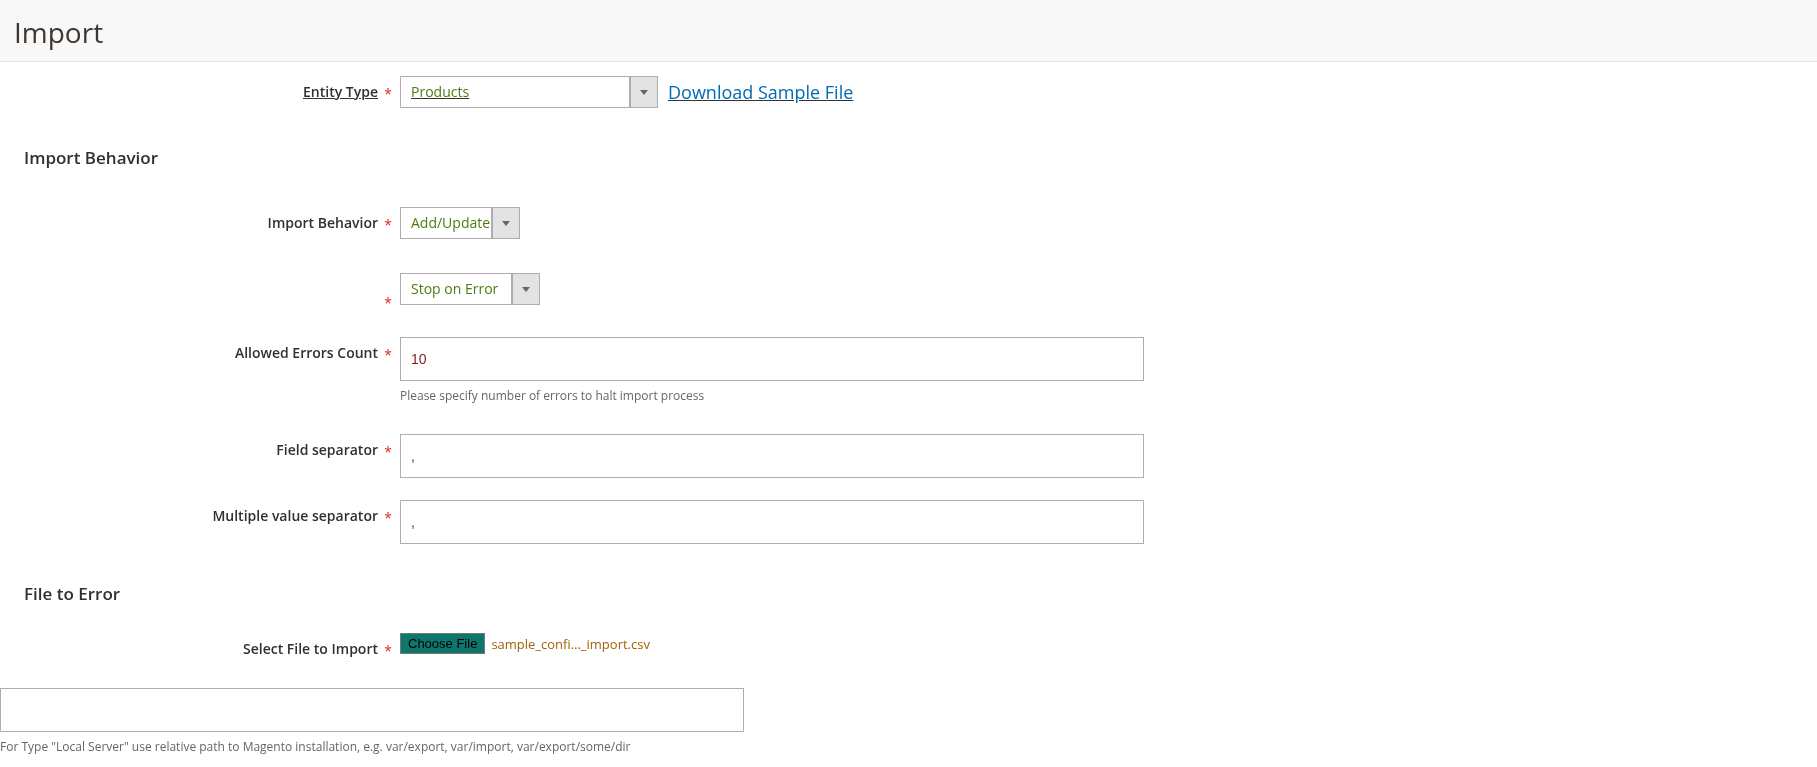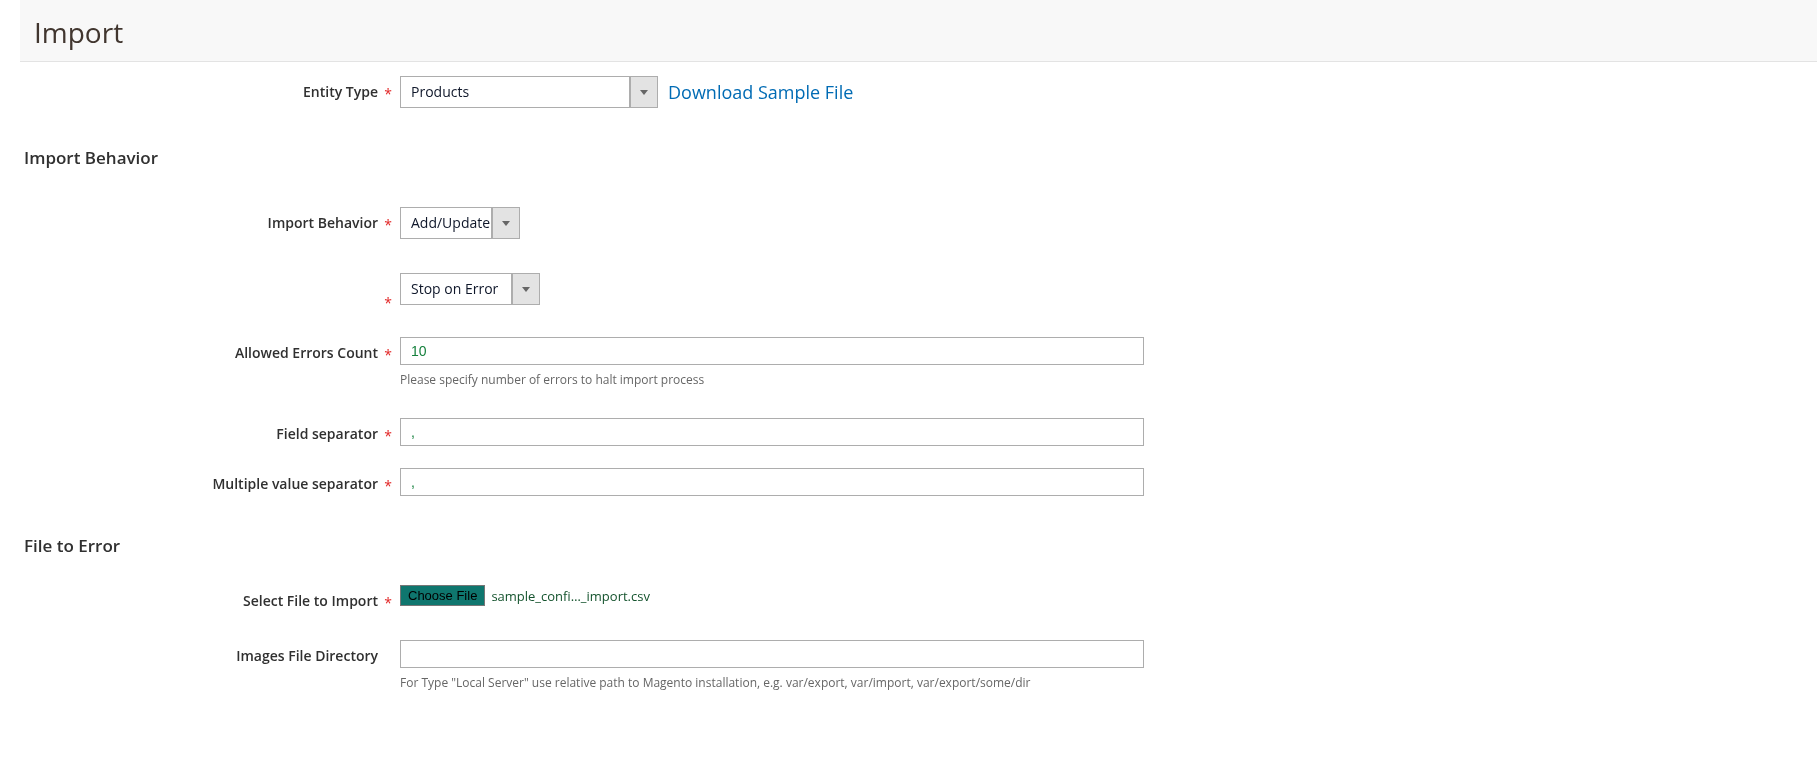--- a/index.html
+++ b/index.html
@@ -11,21 +11,20 @@
     width: 1817px;
   }
   .page-header {
     background: #f8f8f8;
     border-bottom: 1px solid #e3e3e3;
     display: flex;
     justify-content: space-between;
     align-items: center;
     padding: 10px 14px 8px 14px;
     height: 62px;
-    margin-left: 20px;
   }
   .page-title {
     font-size: 28px;
     font-weight: 400;
     color: #41362f;
   }
   .btn-primary-wrap {
     border: 2px solid #eb5202;
     padding: 4px;
     display: inline-block;
@@ -41,21 +40,21 @@
   }
   .content {
     padding: 0 0 40px 0;
   }
   .form-row {
     display: flex;
     align-items: flex-start;
     margin-top: 22px;
     width: 100%;
   }
-  .form-row.first { margin-top: 14px; }
+  .form-row.first { margin-top: 14px; text-decoration: underline; }
   .label-col {
     width: 400px;
     text-align: right;
     padding-right: 22px;
     padding-top: 6px;
     font-weight: 600;
     font-size: 14px;
     color: #303030;
     position: relative;
   }
@@ -75,21 +74,21 @@
   .select-box {
     display: inline-flex;
     align-items: stretch;
     height: 32px;
   }
   .select-body {
     border: 1px solid #adadad;
     background: #fff;
     padding: 5px 10px;
     font-size: 14px;
-    color: #0f172a;
+    color: #4d7c0f;
     min-width: 0;
   }
   .select-arrow {
     border: 1px solid #adadad;
     border-left: 1px solid #adadad;
     background: #e3e3e3;
     width: 28px;
     display: flex;
     align-items: center;
     justify-content: center;
@@ -104,23 +103,23 @@
   .section-title {
     font-size: 17px;
     font-weight: 600;
     color: #303030;
     margin: 38px 0 0 24px;
   }
   .text-input {
     border: 1px solid #adadad;
     background: #fff;
     height: 28px;
-    padding: 5px 10px;
-    font-size: 14px;
-    color: #15803d;
+    padding: 21px 10px;
+    font-size: 14px;
+    color: #7f1d1d;
     width: 744px;
   }
   .helper-text {
     font-size: 12px;
     color: #666;
     margin-top: 6px;
     width: 744px;
   }
   .field-col-col {
     display: flex;
@@ -131,21 +130,21 @@
     border: 1px solid #767676;
     background: #0f766e;
     font-size: 13px;
     padding: 2px 7px;
     cursor: pointer;
     font-family: Arial, sans-serif;
     color: #000;
   }
   .file-name {
     font-size: 13px;
-    color: #14532d;
+    color: #a16207;
     margin-left: 6px;
   }
   .entity-select .select-body { width: 230px; }
   .behavior-select .select-body { width: 92px; }
   .strategy-select .select-body { width: 112px; }
 </style>
 </head>
 <body>
 
 <div class="page-header">
@@ -245,22 +244,19 @@
       <span>Select File to Import</span>
       <span class="req">*</span>
     </div>
     <div class="field-col">
       <button class="choose-file-btn">Choose File</button>
       <span class="file-name">sample_confi…_import.csv</span>
     </div>
   </div>
 
   <div class="form-row" style="margin-top:30px">
-    <div class="label-col">
-      <span>Images File Directory</span>
-    </div>
     <div class="field-col field-col-col">
       <input class="text-input" value="" style="">
       <div class="helper-text">For Type "Local Server" use relative path to Magento installation, e.g. var/export, var/import, var/export/some/dir</div>
     </div>
   </div>
 
 </div>
 
 </body></html>

